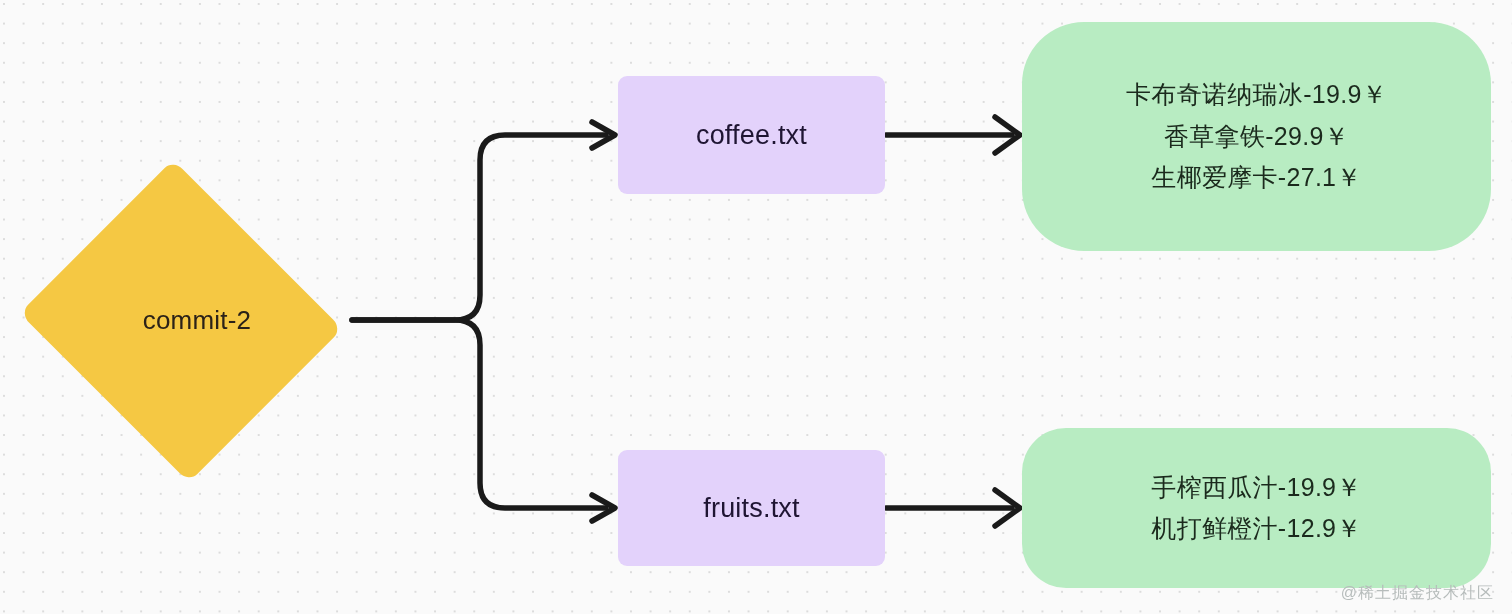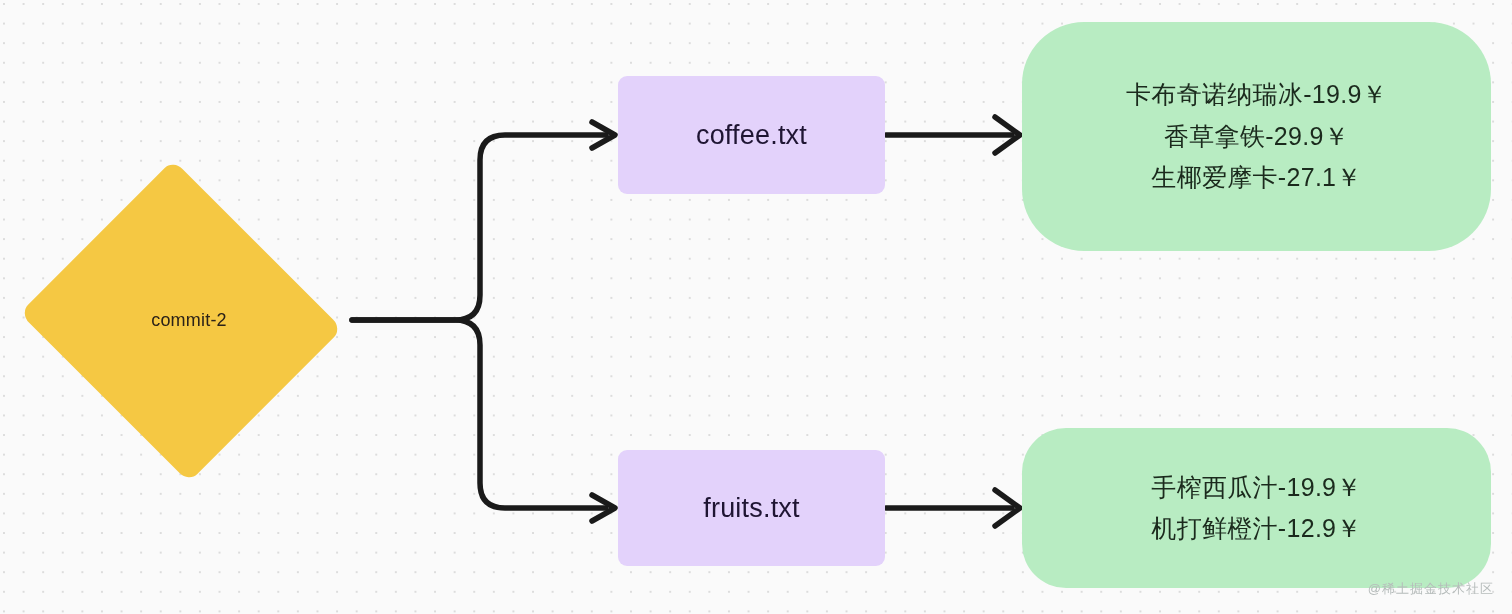--- a/index.html
+++ b/index.html
@@ -45,28 +45,28 @@
     width: 218px;
     height: 218px;
     margin-left: -109px;
     margin-top: -109px;
     background: #f5c843;
     border-radius: 12px;
     transform: rotate(45deg) scaleX(1.098) scaleY(0.996);
   }
   .diamond-label {
     position: absolute;
-    left: 8px;
+    left: 16px;
     top: 0;
     width: 100%;
     height: 100%;
     display: flex;
     align-items: center;
     justify-content: center;
-    font-size: 18px;
+    font-size: 26px;
     color: #2b2218;
     letter-spacing: 0.2px;
     white-space: nowrap;
   }
 
   
   .file-node {
     position: absolute;
     background: #e3d2fb;
     border-radius: 9px;
@@ -100,22 +100,22 @@
     white-space: nowrap;
     letter-spacing: 0.3px;
   }
   #box-coffee-items { left: 1022px; top: 22px;  width: 469px; height: 229px; border-radius: 62px; }
   #box-fruits-items { left: 1022px; top: 428px; width: 469px; height: 160px; border-radius: 44px; }
 
   
   #watermark {
     position: absolute;
     right: 18px;
-    bottom: 16px;
-    font-size: 13px;
+    bottom: 10px;
+    font-size: 16px;
     color: #b6bcbb;
     letter-spacing: 1px;
     white-space: nowrap;
   }
 </style>
 </head>
 <body>
 
 <div id="canvas">
 

